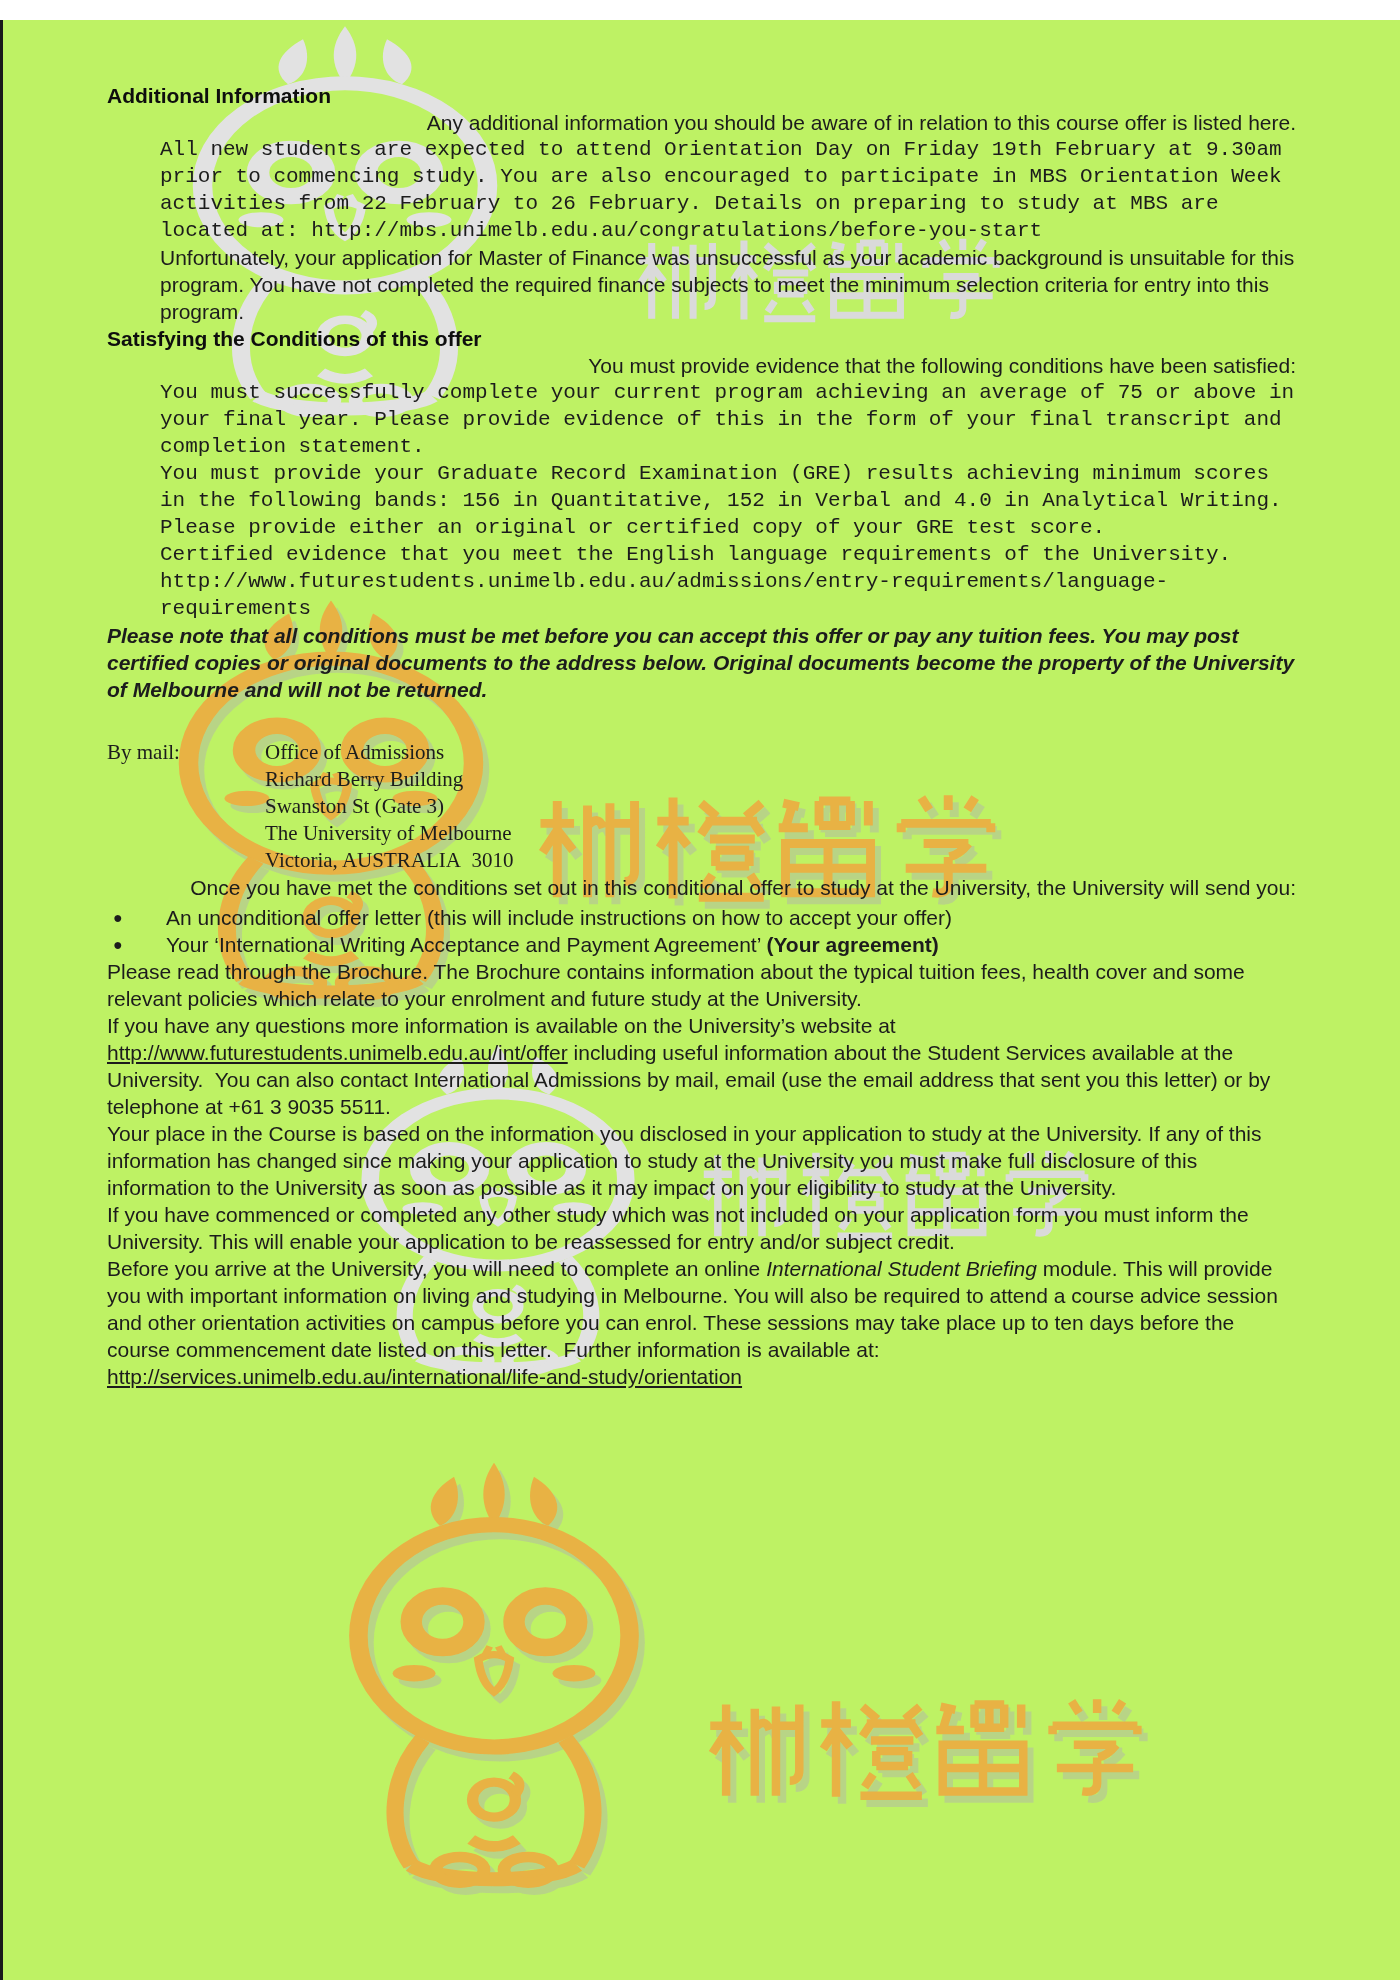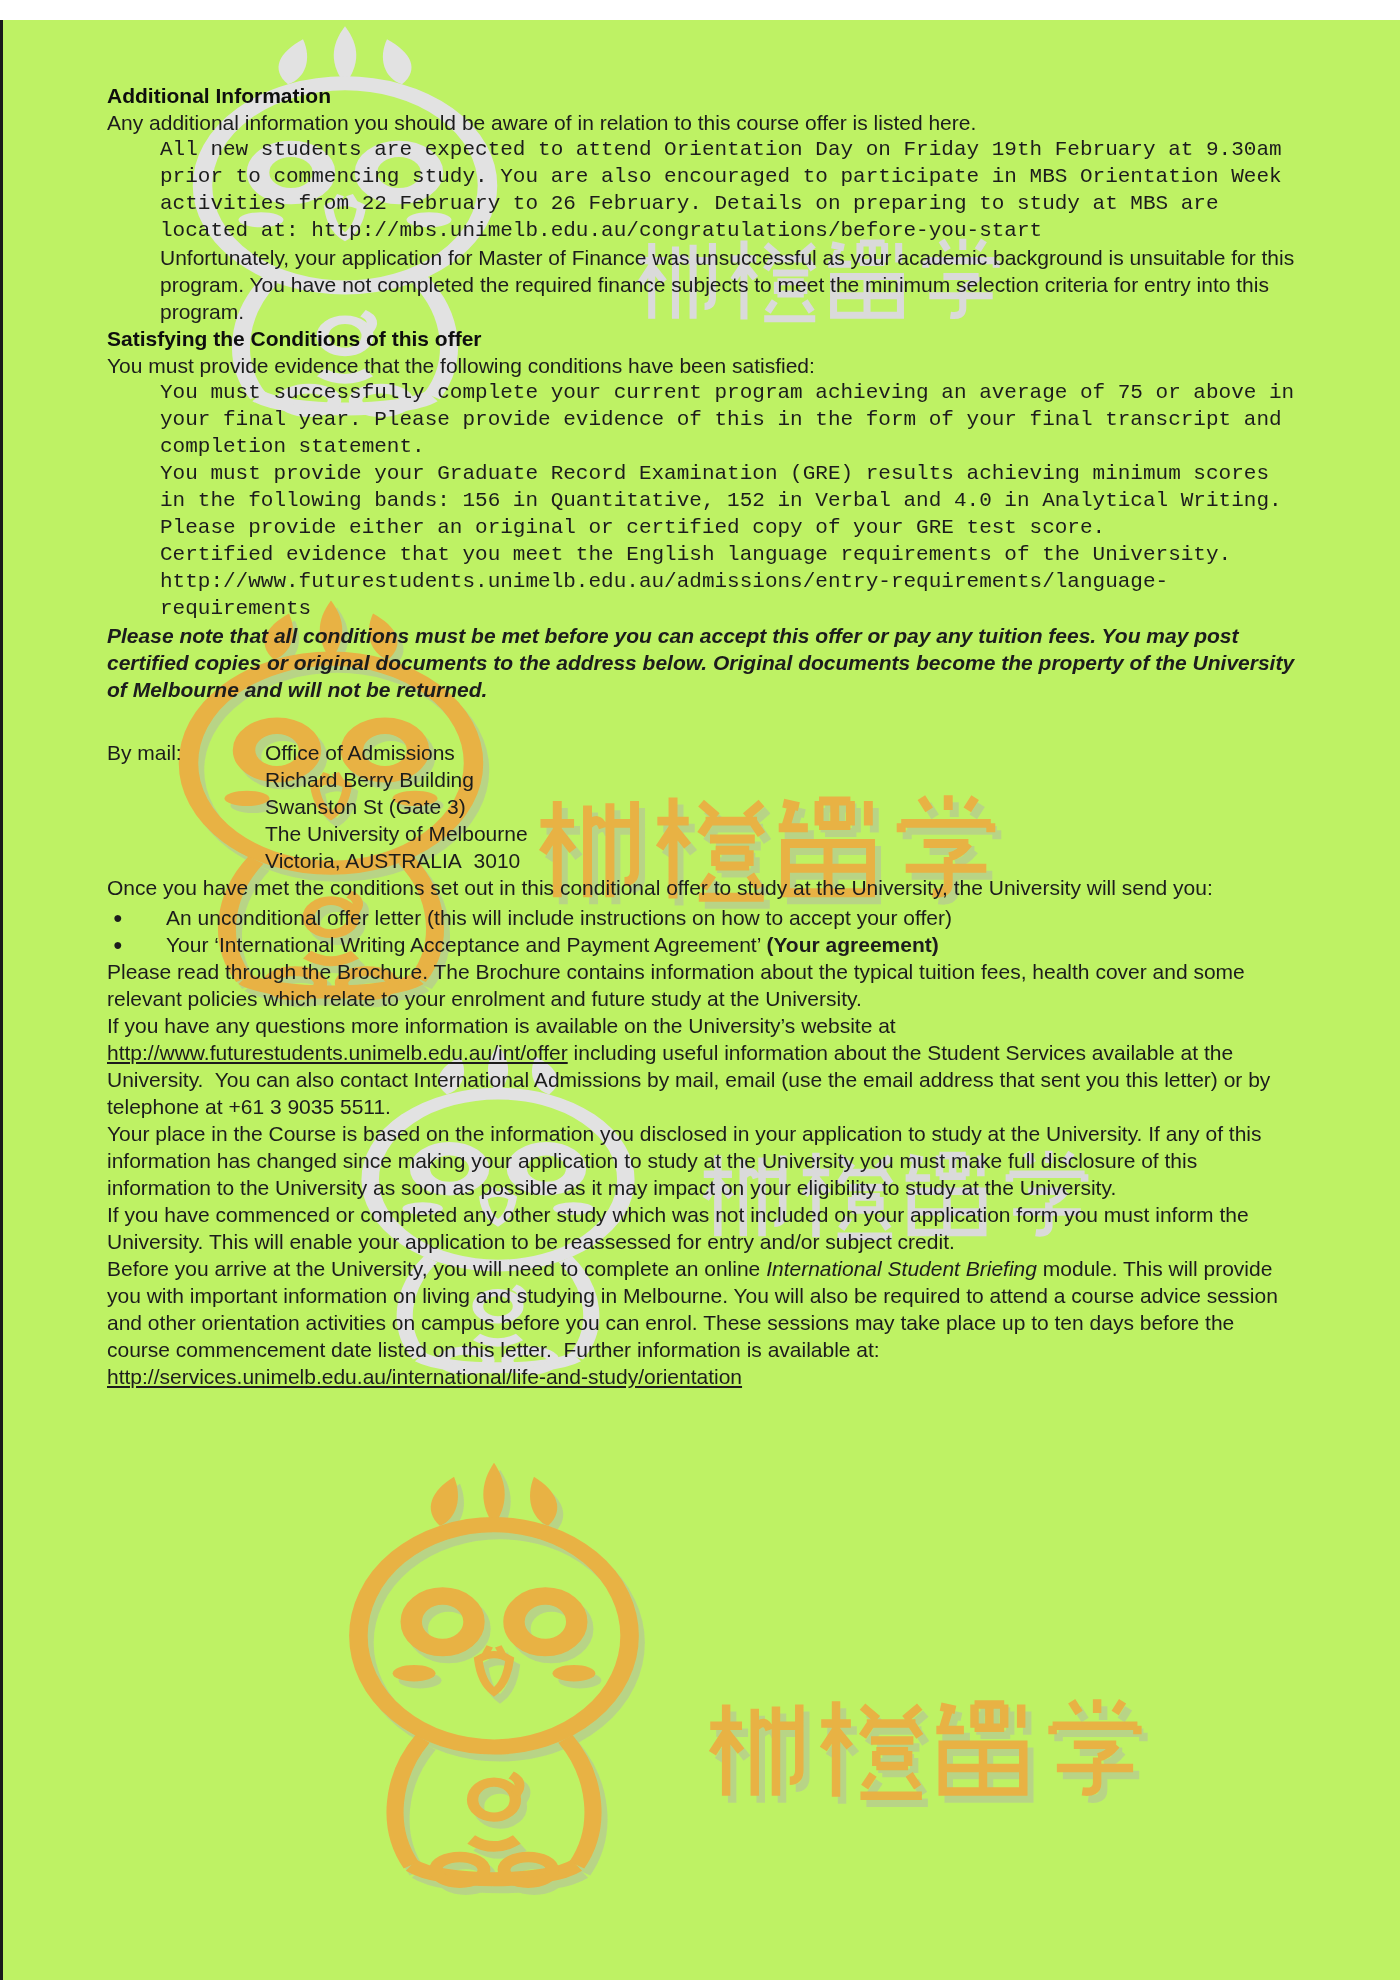--- a/index.html
+++ b/index.html
@@ -25,24 +25,24 @@
   .wm-text{display:flex;gap:6px;}
   .owl-s{fill:none;stroke:currentColor;}
   .owl-f{fill:currentColor;}
   .cs{fill:none;stroke:currentColor;stroke-width:8;stroke-linecap:butt;stroke-linejoin:miter;}
 
   
   .content{position:relative;z-index:2;padding:62px 104px 0 107px;}
   h2.sec{font-size:21px;line-height:27px;font-weight:bold;color:#0e0e0e;margin:0;}
   .content p{margin:0;}
   .indent{margin-left:53px;}
-  .mt13{margin-top:13px;} .mt16{margin-top:16px;} .mt17{margin-top:17px;}
+  .mt13{margin-top:13px;text-align:right;} .mt16{margin-top:16px;} .mt17{margin-top:17px;}
   .mt18{margin-top:18px;font-family:Liberation Mono, monospace;} .mt19{margin-top:19px;} .mt22{margin-top:22px;}
   .mt24{margin-top:24px;} .mt29{margin-top:29px;} .mt30{margin-top:30px;}
-  .mt3{margin-top:3px;}  .mt36{margin-top:36px;} .mt56{margin-top:56px;}
+  .mt3{margin-top:3px;}  .mt36{margin-top:36px;font-family:Liberation Serif, serif;} .mt56{margin-top:56px;}
   .mt62{margin-top:62px;}
   .note{font-weight:bold;font-style:italic;}
   .mailrow{display:flex;}
   .mail-label{width:158px;flex:none;}
   .bullet-row{display:flex;}
   .bullet-glyph{width:53px;flex:none;font-size:16px;padding-left:6px;}
   .bullet-text{flex:1;}
 </style>
 </head>
 <body>

